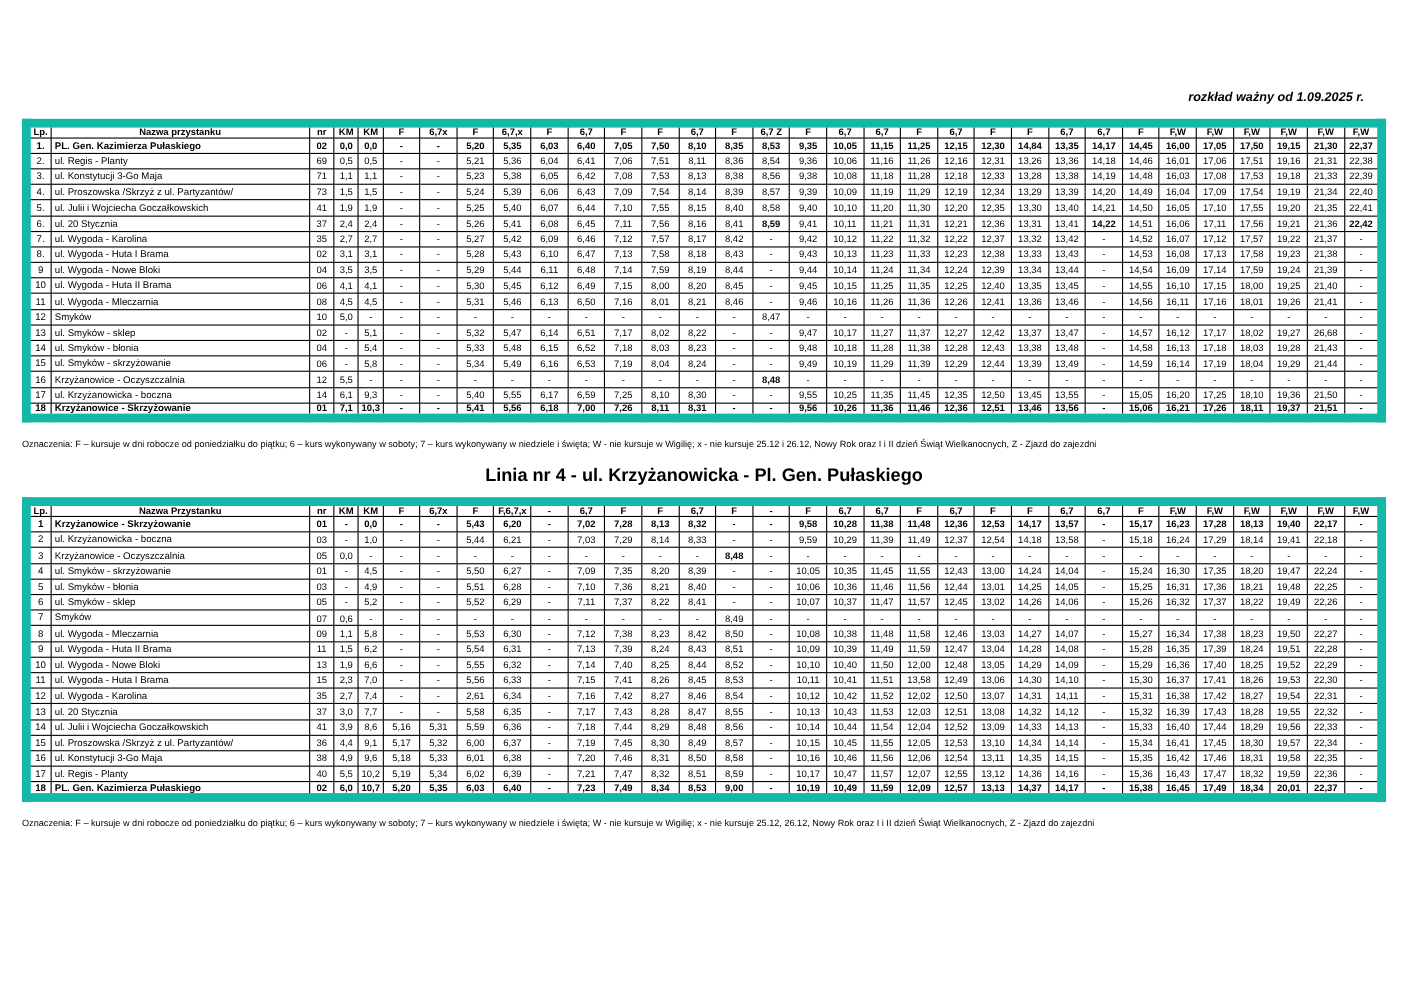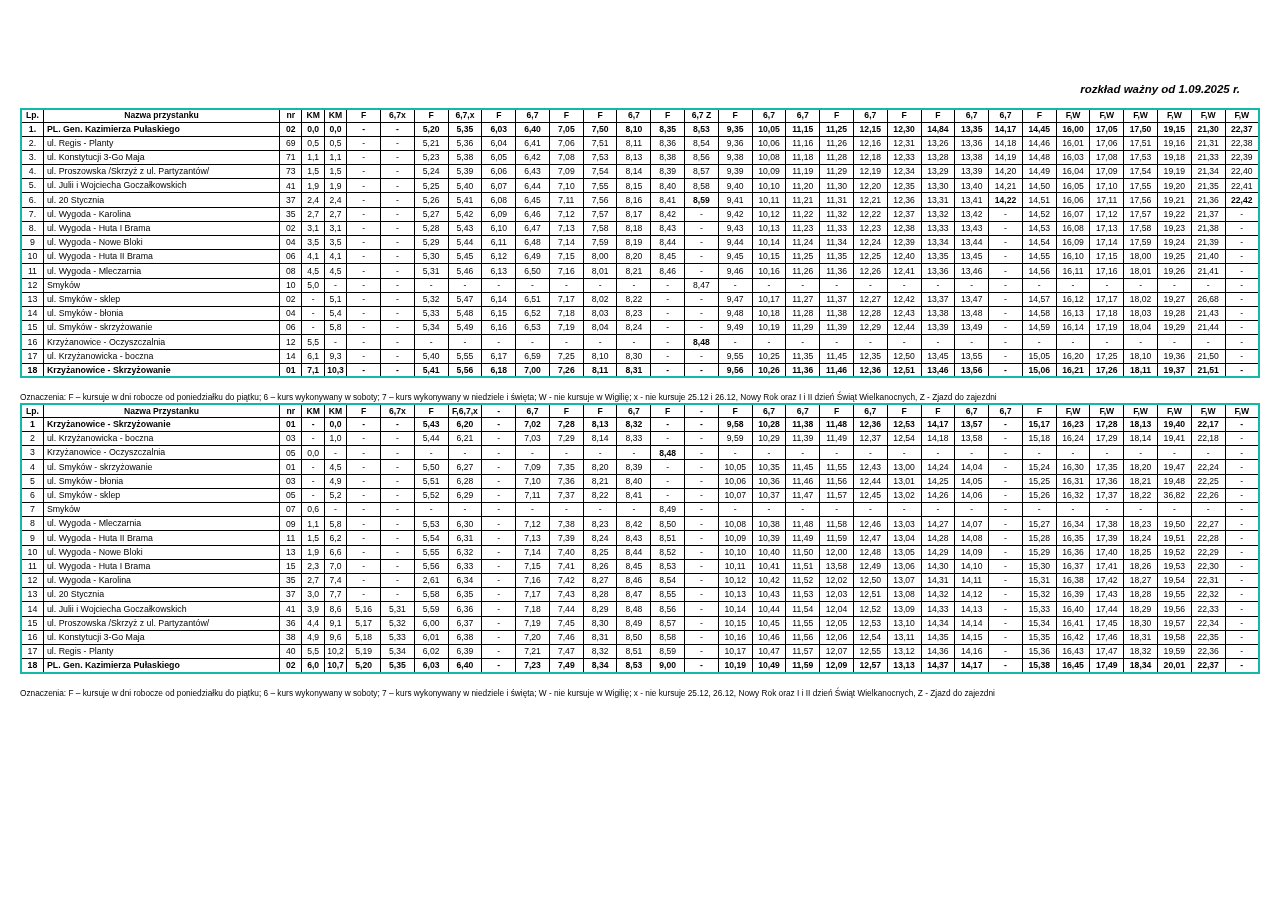--- a/index.html
+++ b/index.html
@@ -53,21 +53,21 @@
   table.tt td.stop {
     text-align: left;
     padding-left: 3px;
     font-size: 8.8px;
   }
   table.tt td.lp { font-size: 8.8px; }
   tr.bold td { font-weight: bold; }
   td.b { font-weight: bold; }
 
   
-  table.tt { border: 2px solid #14b8a6; }
+  table.tt { border: 8px solid #14b8a6; }
 
   .legend {
     margin-top: 13px;
     font-size: 8.3px;
     line-height: 1.45;
     width: 1240px;
   }
 </style>
 </head>
 <body>
@@ -726,20 +726,21 @@
           <td>18,11</td>
           <td>19,37</td>
           <td>21,51</td>
           <td>-</td>
         </tr>
       </tbody>
   </table>
 
   <div class="legend">Oznaczenia: F – kursuje w dni robocze od poniedziałku do piątku; 6 – kurs wykonywany w soboty; 7 – kurs wykonywany w niedziele i święta; W - nie kursuje w Wigilię; x - nie kursuje 25.12 i 26.12, Nowy Rok oraz I i II dzień Świąt Wielkanocnych, Z - Zjazd do zajezdni</div>
 
+  <div class="title2">Linia nr 4 - ul. Krzyżanowicka - Pl. Gen. Pułaskiego</div>
 
   <table class="tt" id="table2">
     <thead>
         <tr>
           <th style="width: 22px;">Lp.</th>
           <th style="width: 232px;">Nazwa Przystanku</th>
           <th style="width: 22px;">nr</th>
           <th style="width: 22px;">KM</th>
           <th style="width: 22px;">KM</th>
           <th style="width: 33.2px;">F</th>
@@ -965,21 +966,21 @@
           <td>11,57</td>
           <td>12,45</td>
           <td>13,02</td>
           <td>14,26</td>
           <td>14,06</td>
           <td>-</td>
           <td>15,26</td>
           <td>16,32</td>
           <td>17,37</td>
           <td>18,22</td>
-          <td>36,82</td>
+          <td>19,49</td>
           <td>22,26</td>
           <td>-</td>
         </tr>
         <tr>
           <td class="lp">7</td>
           <td class="stop">Smyków</td>
           <td>07</td>
           <td>0,6</td>
           <td>-</td>
           <td>-</td>

